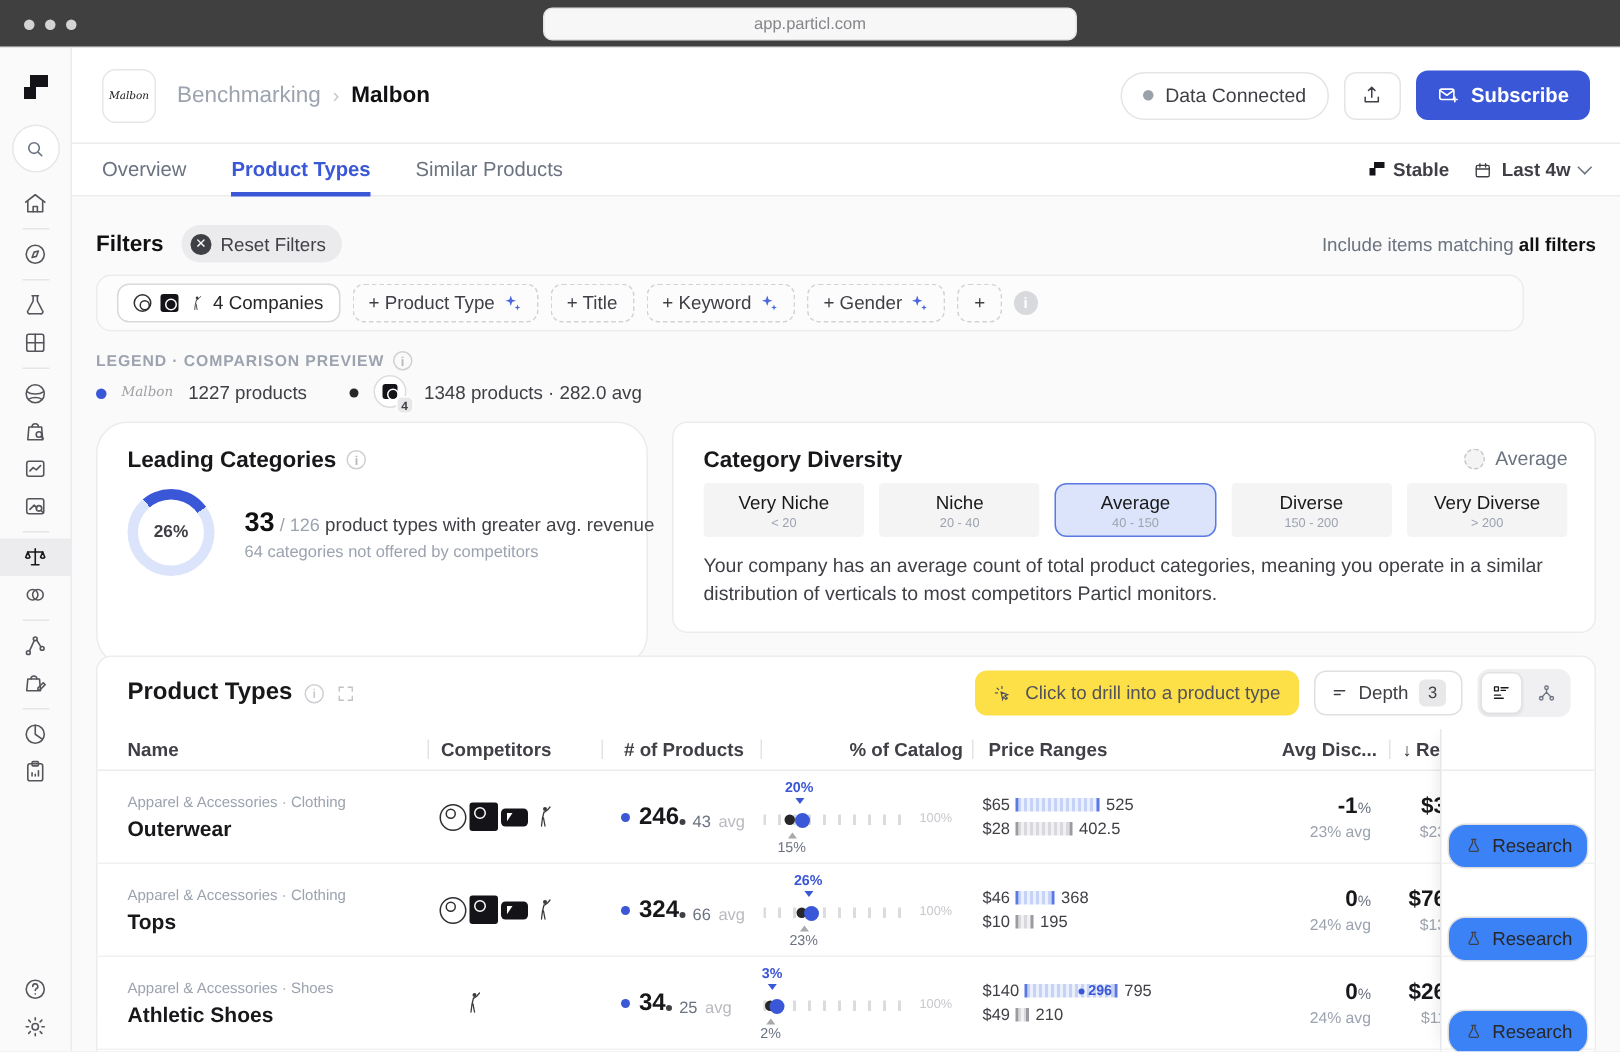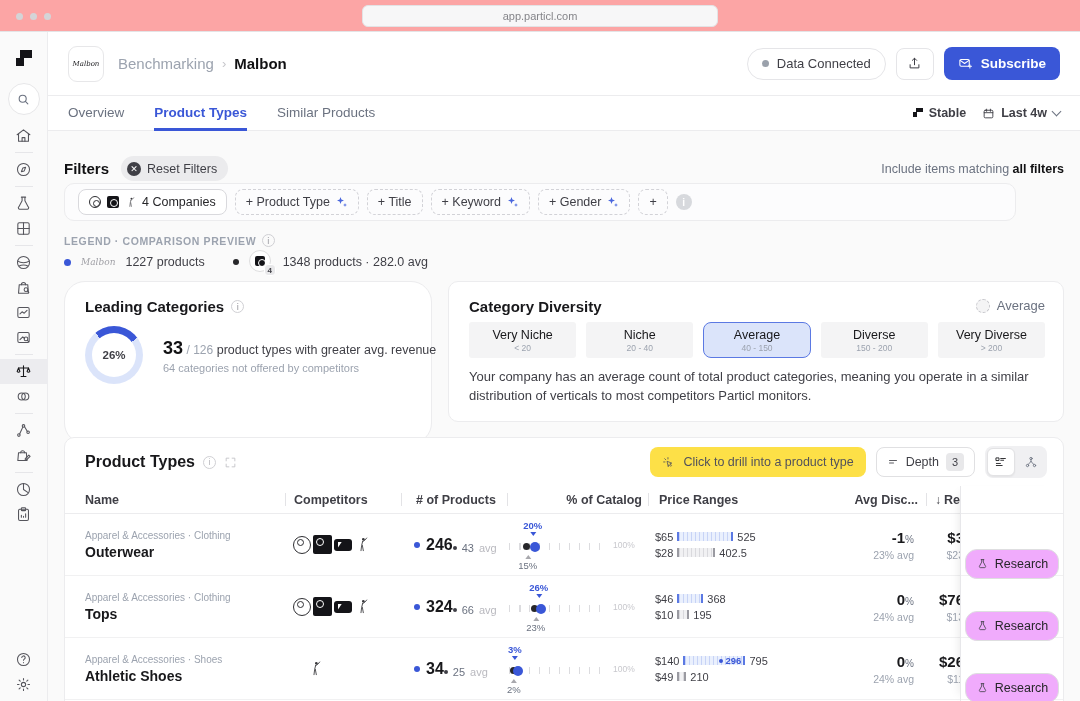--- a/index.html
+++ b/index.html
@@ -1,20 +1,20 @@
 <!DOCTYPE html>
 <html><head>
 <meta charset="utf-8">
 <style>
   html,body{margin:0;padding:0;background:#e9e9eb;}
   *{box-sizing:border-box;font-family:"Liberation Sans","DejaVu Sans",sans-serif;}
   #app{position:relative;width:1080px;height:701px;background:#fafafa;overflow:hidden;color:#18181b;}
 
   
-  .topbar{position:absolute;left:0;top:0;width:1080px;height:32px;background:#fca5a5;border-bottom:1px solid #e4e4e6;}
+  .topbar{position:absolute;left:0;top:0;width:1080px;height:32px;background:#404040;border-bottom:1px solid #e4e4e6;}
   .winDots{position:absolute;left:16px;top:13px;display:flex;gap:7px;}
   .winDots i{width:7px;height:7px;border-radius:50%;background:#d4d4d7;}
   .urlbar{position:absolute;left:362px;top:5px;width:356px;height:22px;background:#f7f7f8;border:1px solid #e3e3e5;border-radius:6px;display:flex;align-items:center;justify-content:center;font-size:11px;color:#85858a;}
 
   
   .sidebar{position:absolute;left:0;top:32px;width:48px;height:669px;background:#fafafa;border-right:1px solid #ececee;display:flex;flex-direction:column;align-items:center;}
   .sb-logo{margin-top:16px;}
   .sb-search{margin-top:15px;width:32px;height:32px;border-radius:16px;background:#fff;border:1px solid #e7e7e9;display:flex;align-items:center;justify-content:center;}
   .sb-item{width:48px;height:25px;display:flex;align-items:center;justify-content:center;color:#55555c;}
   .sb-item svg{width:17px;height:17px;stroke:currentColor;fill:none;stroke-width:1.5;stroke-linecap:round;stroke-linejoin:round;}
@@ -42,21 +42,21 @@
   
   .tabbar{position:absolute;left:48px;top:96px;width:1032px;height:35px;background:#fff;border-bottom:1px solid #ececee;display:flex;align-items:center;padding:0 20px;}
   .tab{font-size:13.5px;color:#6b7280;margin-right:30px;height:35px;display:flex;align-items:center;border-bottom:3px solid transparent;padding-top:2px;}
   .tab.active{color:#3a57d7;font-weight:700;border-bottom-color:#3a57d7;}
   .tab-right{margin-left:auto;display:flex;align-items:center;gap:16px;font-size:12.5px;font-weight:700;color:#3f3f46;}
   .tr-item{display:flex;align-items:center;gap:6px;}
   .tr-item svg{width:13px;height:13px;stroke:#3f3f46;fill:none;stroke-width:1.7;stroke-linecap:round;}
   .chev{width:7px;height:7px;border-right:1.6px solid #6b7280;border-bottom:1.6px solid #6b7280;transform:rotate(45deg);margin-top:-3px;}
 
   
-  .filters-row{position:absolute;left:64px;top:156px;width:1000px;display:flex;align-items:center;}
+  .filters-row{position:absolute;left:64px;top:150px;width:1000px;display:flex;align-items:center;}
   .f-title{font-size:15px;font-weight:700;color:#111113;}
   .f-reset{margin-left:12px;height:25px;background:#ebebed;border-radius:13px;border:none;display:flex;align-items:center;gap:6px;padding:0 11px 0 6px;font-size:12.5px;color:#3f3f46;font-weight:500;}
   .f-reset i{width:14px;height:14px;border-radius:50%;background:#3f3f46;color:#fff;font-size:9px;font-style:normal;display:flex;align-items:center;justify-content:center;}
   .f-match{margin-left:auto;font-size:12.5px;color:#6b7280;}
   .f-match b{color:#111113;}
   .chipsbar{position:absolute;left:64px;top:183px;width:952px;height:38px;background:#fcfcfd;border:1px solid #ececee;border-radius:10px;display:flex;align-items:center;gap:8px;padding:0 13px;}
   .chip{height:26px;border-radius:8px;display:flex;align-items:center;gap:6px;padding:0 10px;font-size:12.5px;color:#27272a;background:transparent;}
   .chip.solid{background:#fff;border:1px solid #d9d9dd;font-weight:500;}
   .chip.dashed{border:1px dashed #d2d2d7;color:#3f3f46;}
   .spark{width:12px;height:12px;fill:#4a67dd;stroke:none;}
@@ -169,21 +169,21 @@
   .mid i{width:4px;height:4px;border-radius:50%;background:#3a57d7;}
 
   .disc-cell,.rev-cell{flex-direction:column;align-items:flex-end;justify-content:center;}
   .big-val{font-size:15px;font-weight:700;color:#18181b;}
   .big-val small{font-size:10px;color:#6b7280;font-weight:500;}
   .sub-val{font-size:10.5px;color:#9ca3af;margin-top:3px;}
 
   .rsc{position:absolute;right:0;top:48px;bottom:0;width:103px;background:#fff;border-left:1px solid #e7e7ea;box-shadow:-8px 0 10px -8px rgba(0,0,0,.1);display:flex;flex-direction:column;}
   .rsc-head{height:28px;border-bottom:1px solid #ececee;}
   .rsc-cell{height:62px;display:flex;align-items:center;justify-content:center;border-bottom:1px solid #f1f1f2;}
-  .btn-research{height:30px;background:#f0abfc;border:1px solid #dedee0;border-radius:12px;display:flex;align-items:center;gap:6px;padding:0 10px;font-size:12.5px;font-weight:500;color:#27272a;margin-top:39px;}
+  .btn-research{height:30px;background:#3b82f6;border:1px solid #dedee0;border-radius:12px;display:flex;align-items:center;gap:6px;padding:0 10px;font-size:12.5px;font-weight:500;color:#27272a;margin-top:39px;}
   .btn-research svg{width:13px;height:13px;stroke:#3f3f46;fill:none;stroke-width:1.5;stroke-linecap:round;stroke-linejoin:round;}
 </style>
 </head>
 <body>
 
 <div id="app">
 
   <div class="topbar">
     <div class="winDots">
         <i></i>

